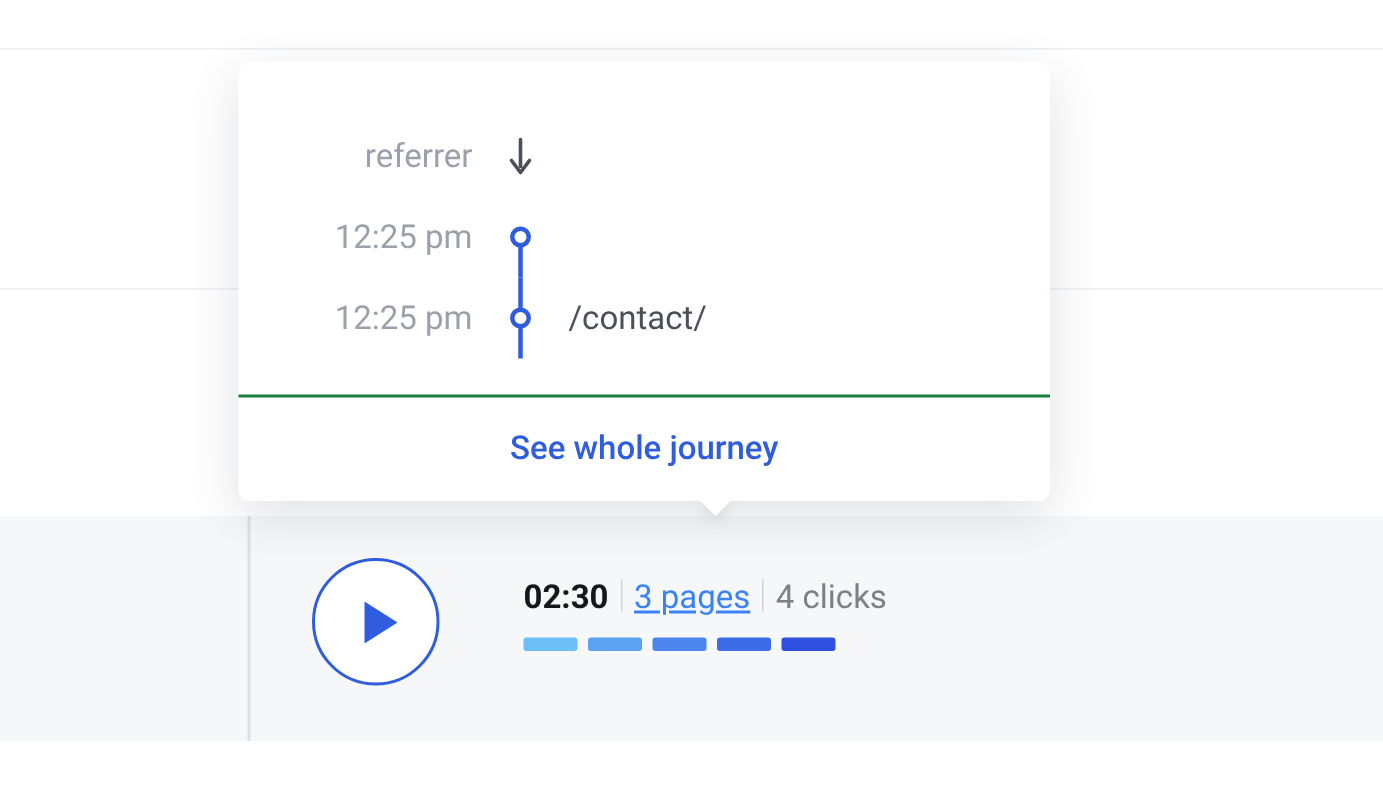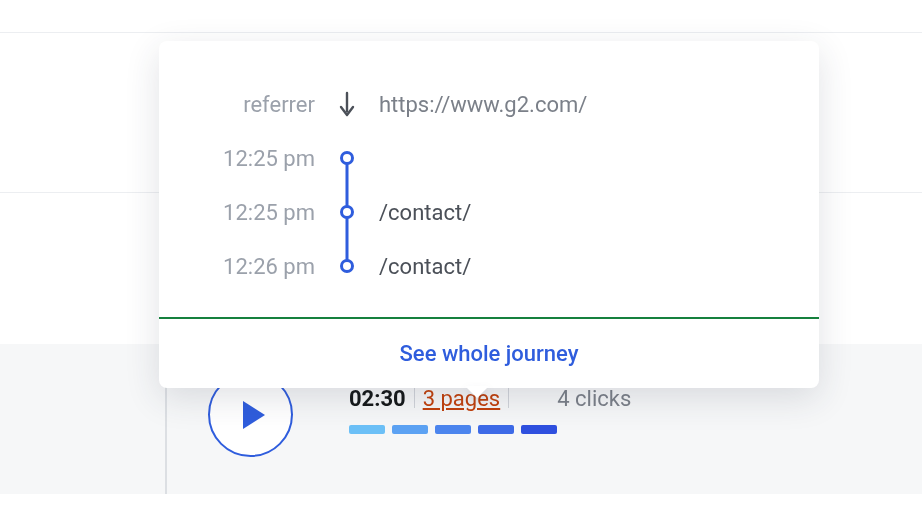--- a/index.html
+++ b/index.html
@@ -67,38 +67,38 @@
       gap: 14px;
       padding-top: 14px;
     }
     .session-stats {
       display: flex;
       align-items: flex-start;
       gap: 8px;
       font-size: 22px;
     }
     .session-stats .duration { font-weight: 700; color: #151819; }
-    .session-stats .pages { color: #c2410c; text-decoration: underline; cursor: pointer; }
-    .session-stats .clicks { color: #7b8089; margin-left: 40px; }
+    .session-stats .pages { color: #3b82f6; text-decoration: underline; cursor: pointer; }
+    .session-stats .clicks { color: #7b8089; }
     .stat-divider { width: 1px; height: 22px; background: #d0d3d9; }
     .progress-strip { display: flex; gap: 7px; }
     .progress-strip .seg {
       width: 36px; height: 9px; border-radius: 2px;
     }
     .seg.s0 { background: #6cc0f7; }
     .seg.s1 { background: #5ca2f3; }
     .seg.s2 { background: #4c85ee; }
     .seg.s3 { background: #3d6ae7; }
     .seg.s4 { background: #2f50df; }
 
     .popover {
       position: absolute;
       left: 159px;
       top: 41px;
-      width: 660px;
+      width: 541px;
       background: #fff;
       border-radius: 8px;
       box-shadow: 0 10px 35px rgba(40,50,70,0.14);
     }
     .popover-body {
       padding: 36px 36px 24px 36px;
     }
     .journey-row {
       display: flex;
       align-items: center;
@@ -211,47 +211,38 @@
 
     <div class="journey-row">
       <div class="col-label">referrer</div>
       <div class="col-timeline">
         <div class="arrow-down">
           <svg width="18" height="26" viewBox="0 0 18 26">
               <path d="M9 2 L9 20 M9 24 L3 16 M9 24 L15 16" stroke="#4b5058" stroke-width="2.4" stroke-linecap="round" stroke-linejoin="round" fill="none"></path>
             </svg>
         </div>
       </div>
-      <div class="col-value referrer">https://www.g2.com/</div>
     </div>
 
     <div class="journey-row pt first">
       <div class="col-label">12:25 pm</div>
       <div class="col-timeline">
         <div class="vl"></div>
         <div class="dot"></div>
       </div>
     </div>
 
     <div class="journey-row pt mid">
       <div class="col-label">12:25 pm</div>
       <div class="col-timeline">
         <div class="vl"></div>
         <div class="dot"></div>
       </div>
       <div class="col-value">/contact/</div>
     </div>
 
-    <div class="journey-row pt last">
-      <div class="col-label">12:26 pm</div>
-      <div class="col-timeline">
-        <div class="vl"></div>
-        <div class="dot"></div>
-      </div>
-      <div class="col-value">/contact/</div>
-    </div>
 
   </div>
   <div class="popover-footer">
     <a class="see-whole-link">See whole journey</a>
   </div>
   <div class="popover-arrow"></div>
 </div>
 
 </body></html>

